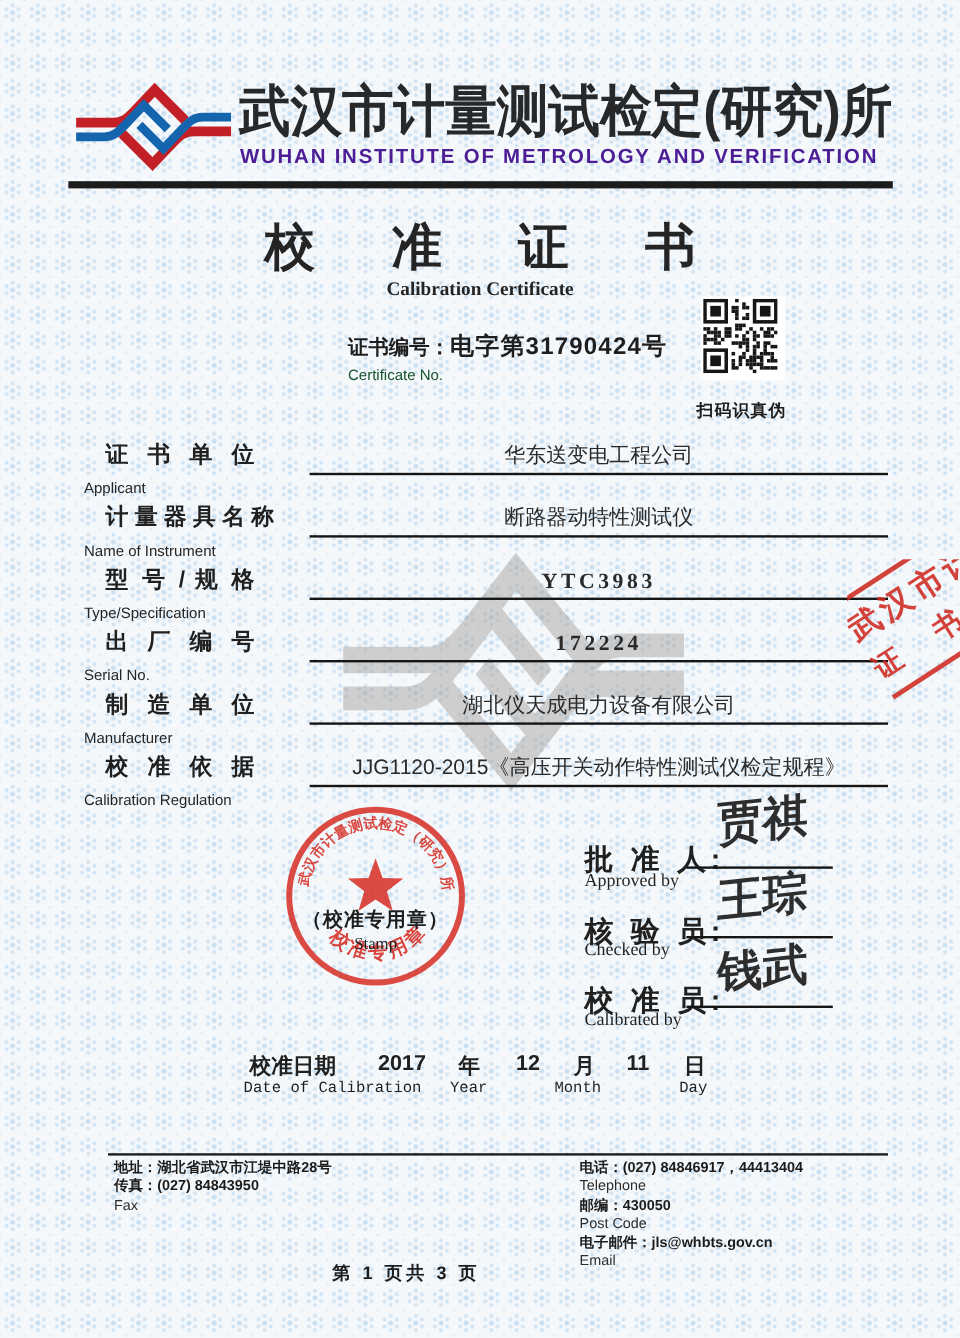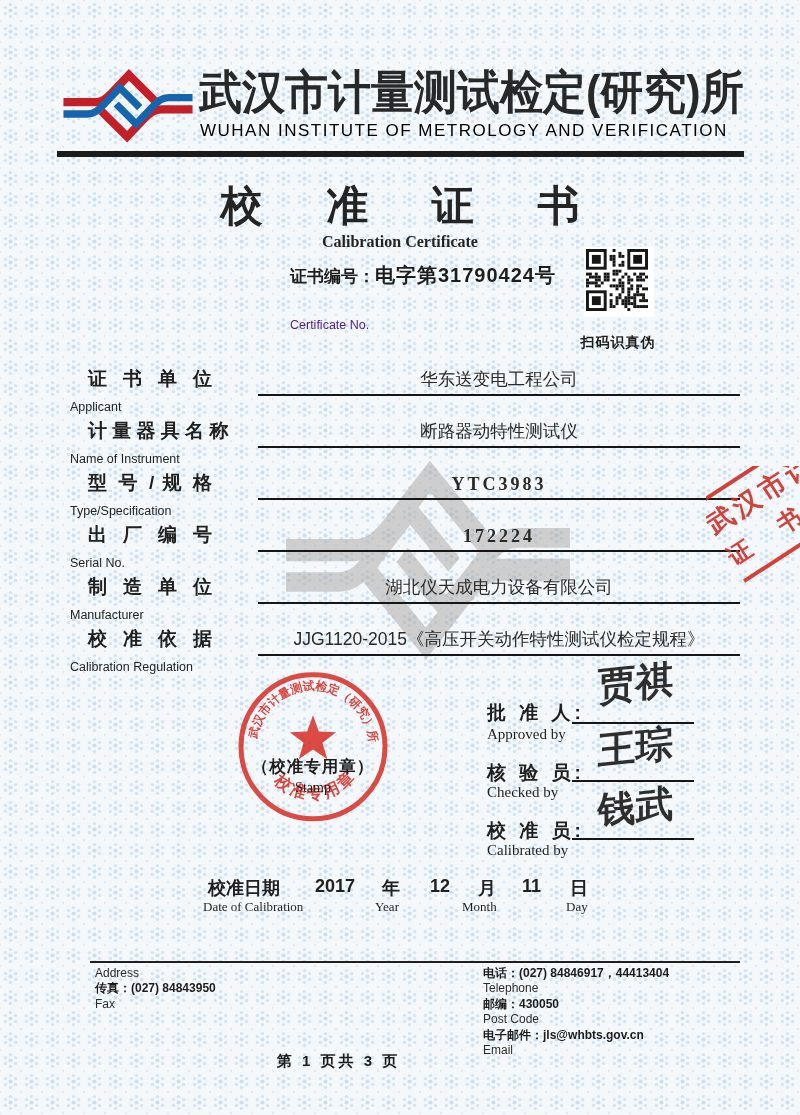--- a/index.html
+++ b/index.html
@@ -2,33 +2,33 @@
 <html><head>
 <meta charset="utf-8">
 <style>
   html,body{margin:0;padding:0;}
   body{width:800px;height:1115px;position:relative;overflow:hidden;
        background:#f4f7fb;font-family:"Liberation Sans",sans-serif;color:#1e1e1e;}
   .abs{position:absolute;}
   
   .org-cn{left:199px;top:62px;font-size:43px;font-weight:900;letter-spacing:0px;
           color:#26282a;white-space:nowrap;transform:scaleY(1.08);transform-origin:left top;}
-  .org-en{left:200px;top:121px;font-size:17px;font-weight:400;letter-spacing:1.5px;
-          color:#000000;white-space:nowrap;}
+  .org-en{left:200px;top:121px;font-size:17px;font-weight:700;letter-spacing:1.5px;
+          color:#4c1d95;white-space:nowrap;}
   .rule-thick{left:57px;top:151px;width:687px;height:6px;background:#1c1c1c;}
   
   .doc-title{left:0;top:178px;width:800px;text-align:center;font-size:42px;font-weight:900;
              letter-spacing:26px;text-indent:26px;color:#242424;}
   .doc-title-en{left:0;top:233px;width:800px;text-align:center;font-size:16px;font-weight:700;
                 font-family:"Liberation Serif",serif;color:#242424;}
   
-  .certno{left:290px;top:262px;white-space:nowrap;}
+  .certno{left:290px;top:275px;white-space:nowrap;}
   .certno .lab{font-size:17px;font-weight:700;}
   .certno .val{font-size:20px;font-weight:700;letter-spacing:1px;}
-  .certno-en{left:290px;top:306px;font-size:12.5px;color:#4c1d95;margin-top:12px;}
+  .certno-en{left:290px;top:306px;font-size:12.5px;color:#14532d;}
   
   .qr{left:584px;top:247px;width:66px;height:66px;background:#ffffff;padding:2px;}
   .qr svg{display:block;}
   .qr-caption{left:576px;top:318px;width:84px;text-align:center;font-size:14px;
               font-weight:600;color:#1d1d1d;letter-spacing:1px;margin-top:16px;}
   
   .f-label{left:88px;width:124px;font-size:19px;font-weight:700;color:#202020;
            text-align:justify;text-align-last:justify;white-space:nowrap;}
   .f-en{left:70px;width:160px;font-size:12.5px;color:#242424;white-space:nowrap;}
   .f-line{left:258px;width:482px;height:34px;border-bottom:2px solid #161616;
@@ -45,28 +45,28 @@
                   font-family:"Liberation Serif",serif;color:#1d1d1d;}
   
   .edge-stamp{left:706px;top:466px;width:94px;height:180px;overflow:hidden;}
   .edge-stamp .inner{position:absolute;left:-12px;top:38px;width:210px;
                      transform:rotate(-33deg);transform-origin:left top;
                      border-top:4px solid #cf2a20;border-bottom:4px solid #cf2a20;
                      padding:6px 0 8px 0;opacity:.88;}
   .edge-stamp .l1{font-size:27px;font-weight:800;color:#cf2a20;letter-spacing:4px;white-space:nowrap;}
   .edge-stamp .l2{font-size:24px;font-weight:800;color:#cf2a20;letter-spacing:14px;white-space:nowrap;margin-top:4px;}
   
-  .sig-label{left:487px;font-size:19px;font-weight:700;letter-spacing:4px;color:#202020;white-space:nowrap;}
+  .sig-label{left:487px;font-size:24px;font-weight:700;letter-spacing:4px;color:#202020;white-space:nowrap;}
   .sig-en{left:487px;font-size:15px;font-family:"Liberation Serif",serif;color:#1f1f1f;white-space:nowrap;}
   .sig-line{left:572px;width:122px;border-bottom:2px solid #161616;height:0;}
   .autograph{left:568px;width:135px;text-align:center;font-size:38px;color:#191919;
              transform:rotate(-6deg) skewX(-6deg);font-weight:600;opacity:.9;white-space:nowrap;}
   
   .date-cn{font-size:18px;font-weight:700;color:#202020;white-space:nowrap;}
-  .date-en{font-size:13px;font-family:Liberation Serif, serif;color:#1f1f1f;white-space:nowrap;}
+  .date-en{font-size:13px;font-family:Liberation Mono, monospace;color:#1f1f1f;white-space:nowrap;}
   
   .rule-thin{left:90px;top:961px;width:650px;height:2px;background:#1f1f1f;}
   .fcol{font-size:12px;line-height:15.4px;white-space:nowrap;}
   .fcol .cn{font-weight:600;color:#1c1c1c;}
   .fcol .en{color:#2c2c2c;}
   .fleft{left:95px;top:966px;}
   .fright{left:483px;top:966px;}
   .pageno{left:0;top:1052px;width:677px;text-align:center;font-size:15px;font-weight:700;
           letter-spacing:3px;color:#1c1c1c;}
 </style>
@@ -338,21 +338,21 @@
 <div class="abs date-cn" style="left:478px;top:876px">月</div>
 <div class="abs date-cn" style="left:522px;top:876px">11</div>
 <div class="abs date-cn" style="left:570px;top:876px">日</div>
 <div class="abs date-en" style="left:203px;top:899px">Date of Calibration</div>
 <div class="abs date-en" style="left:375px;top:899px">Year</div>
 <div class="abs date-en" style="left:462px;top:899px">Month</div>
 <div class="abs date-en" style="left:566px;top:899px">Day</div>
 
 <div class="abs rule-thin"></div>
 <div class="abs fcol fleft">
-  <div class="en">Address</div>
+  <div class="cn">地址：湖北省武汉市江堤中路28号</div>
   <div class="cn">传真：(027) 84843950</div>
   <div class="en">Fax</div>
 </div>
 <div class="abs fcol fright">
   <div class="cn">电话：(027) 84846917，44413404</div>
   <div class="en">Telephone</div>
   <div class="cn">邮编：430050</div>
   <div class="en">Post Code</div>
   <div class="cn">电子邮件：jls@whbts.gov.cn</div>
   <div class="en">Email</div>

